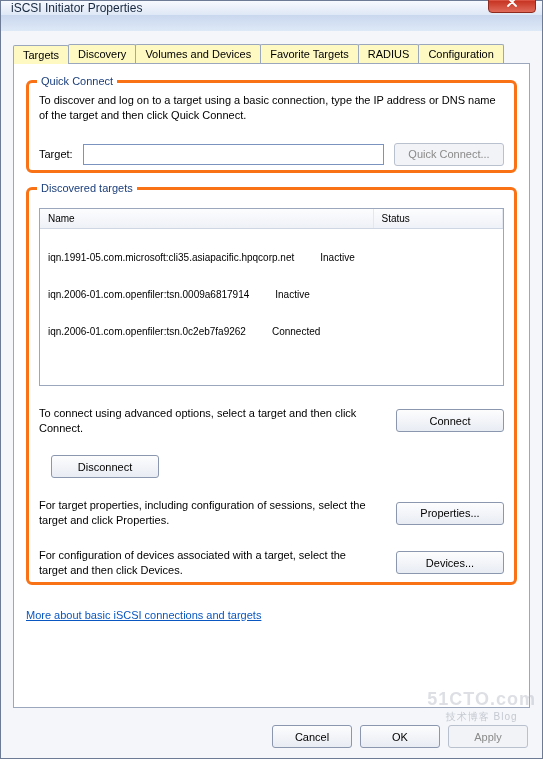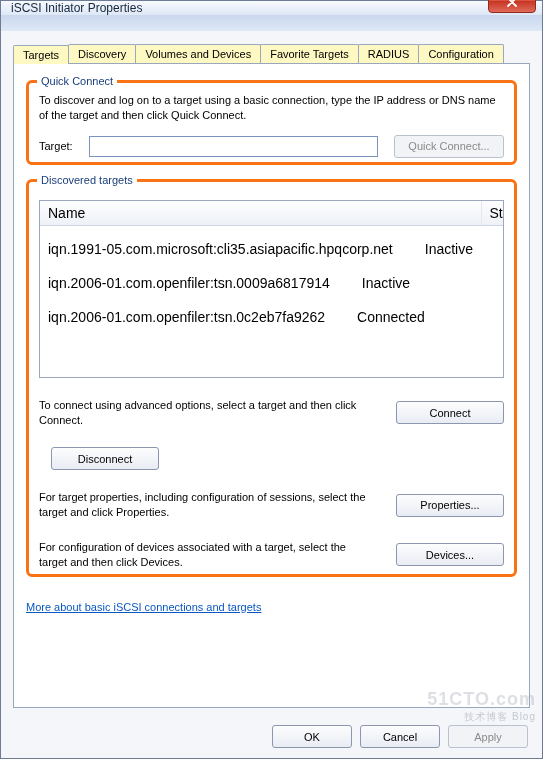--- a/index.html
+++ b/index.html
@@ -13,44 +13,44 @@
   .body{position:absolute;top:30px;left:0;right:0;bottom:0;padding:10px 12px 10px 12px;box-sizing:border-box;background:#f4f6fa}
   
   .tabstrip{display:flex;align-items:flex-end;height:22px;position:relative;z-index:2}
   .tab{border:1px solid #9aa7bd;border-bottom:none;background:#fef9c3;padding:3px 9px 3px 9px;font-size:11px;margin-right:-1px;border-radius:2px 2px 0 0;cursor:default}
   .tab.active{background:#fef9c3;position:relative;top:1px}
   .tabpage{border:1px solid #9aa7bd;background:#fff;padding:10px 12px 14px 12px;box-sizing:border-box;height:calc(100% - 62px)}
   
   .group{border:3px solid #f97316;border-radius:6px;padding:10px 10px 4px 10px;margin-top:6px;position:relative}
   .group>.legend{position:absolute;top:-8px;left:8px;background:#fff;padding:0 4px;color:#1a3e7b;font-size:11px}
   .help{color:#000;font-size:11px;line-height:1.35}
-  .row{display:flex;align-items:center;margin-top:12px;gap:16px}
+  .row{display:flex;align-items:center;margin-top:20px;gap:10px}
   .lbl{font-size:11px;text-decoration:underline;text-decoration-color:transparent}
   input.txt{flex:1;height:21px;border:1px solid #7a93bf;padding:2px 4px;font-size:12px;font-family:inherit;box-sizing:border-box;background:#fff}
   .btn{min-width:110px;height:23px;border:1px solid #8a97ae;border-radius:3px;background:linear-gradient(to bottom,#fdfdfe,#e8ecf3);font-size:11px;font-family:inherit;padding:0 10px;cursor:default}
   .btn:disabled{color:#8a8a8a;background:#f2f3f6;border-color:#b9c1cf}
   .right{display:flex;justify-content:flex-end}
   
   .listwrap{border:1px solid #9aa7bd;margin-top:8px;height:176px;overflow:auto;background:#fff}
-  table.list{width:100%;border-collapse:collapse;font-size:14px}
+  table.list{width:100%;border-collapse:collapse;font-size:10px}
   table.list th{text-align:left;font-weight:normal;background:linear-gradient(to bottom,#fdfdfe,#eef1f7);border-bottom:1px solid #cfd6e3;border-right:1px solid #e3e7ef;padding:4px 8px;position:sticky;top:0}
   table.list td{padding:3px 8px;border:none;white-space:nowrap}
   
   .actionrow{display:flex;align-items:center;gap:10px;margin-top:20px}
   .actionrow .txtcol{flex:1;font-size:11px;line-height:1.35}
   .actionrow .btncol{width:120px;display:flex;justify-content:flex-end}
   .actionrow .btn{min-width:108px}
   
   a.link{color:#0a57c2;font-size:11px;text-decoration:underline;display:inline-block;margin-top:24px}
   
   .footer{position:absolute;bottom:10px;right:14px;display:flex;gap:8px}
   .footer .btn{min-width:80px}
   
   .wm{position:absolute;right:6px;bottom:34px;font-size:18px;font-weight:bold;color:rgba(180,185,195,.45);letter-spacing:1px;pointer-events:none}
-  .wm small{display:block;font-size:10px;font-weight:normal;text-align:right;color:rgba(150,155,165,.5)}
+  .wm small{display:block;font-size:10px;font-weight:normal;text-align:center;color:rgba(150,155,165,.5)}
 </style>
 </head>
 <body>
 
 <div class="window">
 
   <div class="titlebar">
     <span class="title">iSCSI Initiator Properties</span>
     <div class="closebtn">
       <svg viewBox="0 0 10 10">
@@ -136,22 +136,22 @@
               <button class="btn">Devices...</button>
             </div>
         </div>
       </div>
 
       <a href="#" class="link">More about basic iSCSI connections and targets</a>
 
     </div>
 
     <div class="footer">
+      <button class="btn">Cancel</button>
       <button class="btn">OK</button>
-      <button class="btn">Cancel</button>
       <button class="btn" disabled="">Apply</button>
     </div>
 
     <div class="wm">
       <span>51CTO.com</span>
       <small>技术博客  Blog</small>
     </div>
 
   </div>
 </div>

